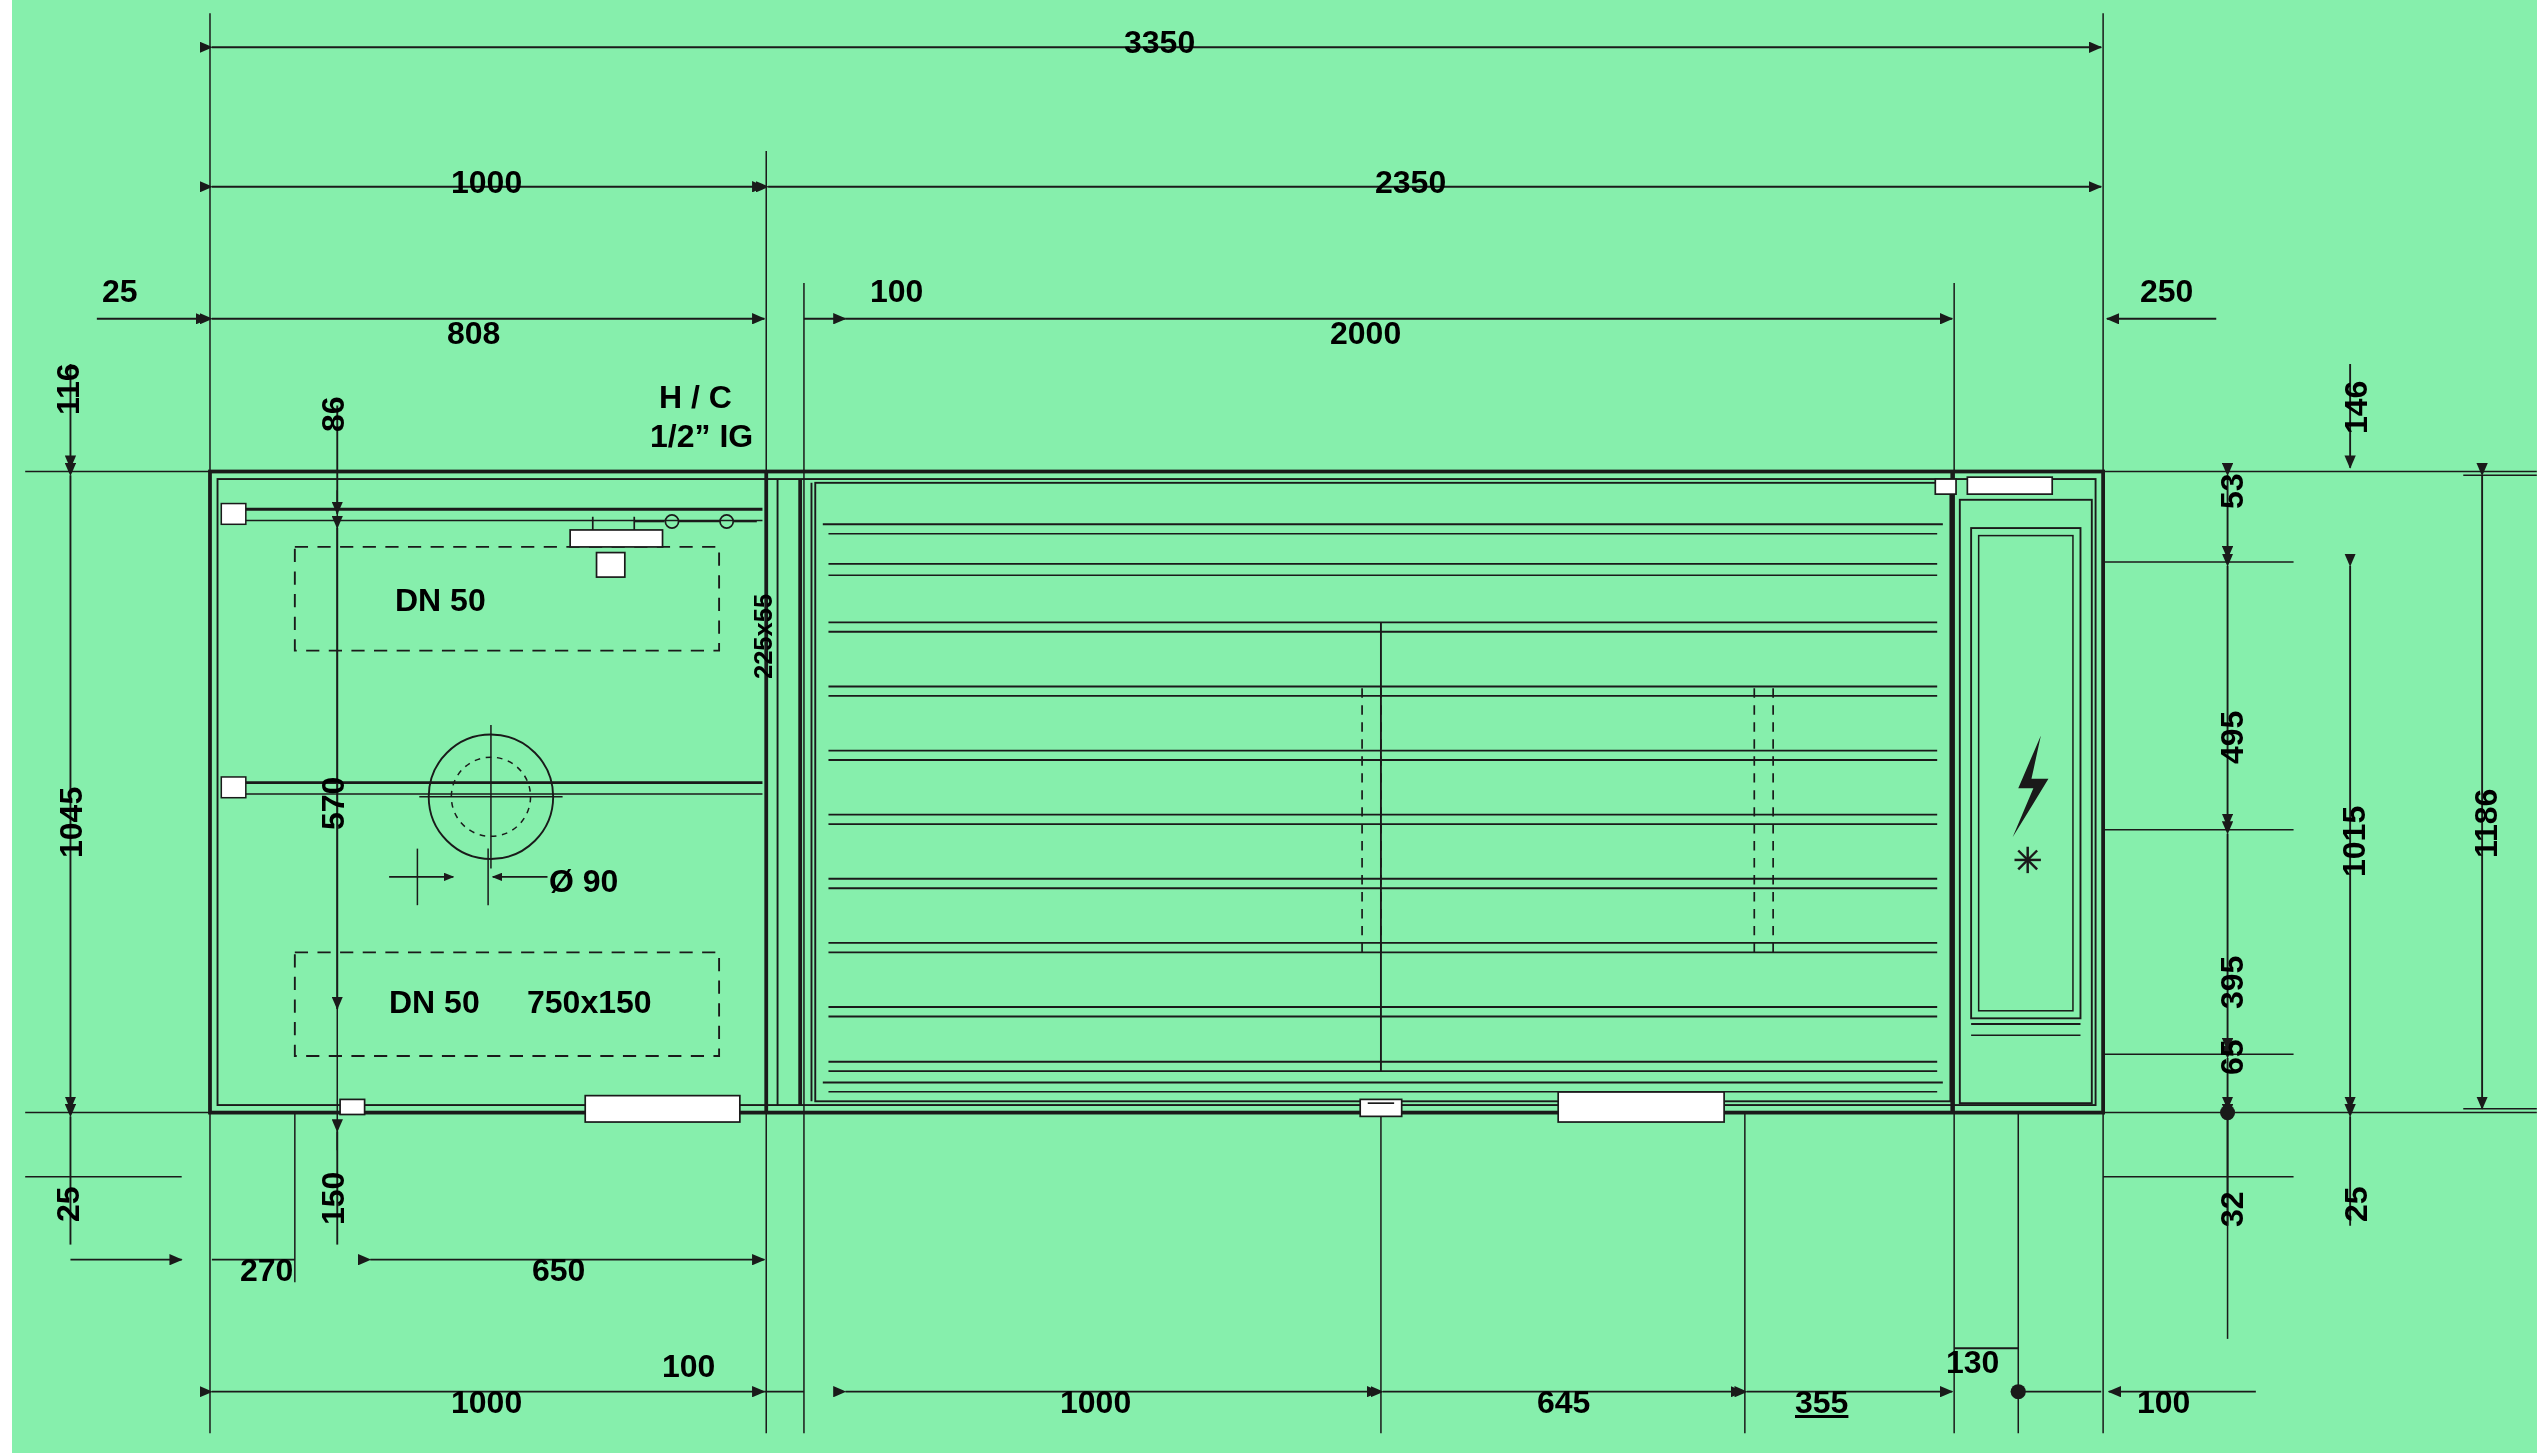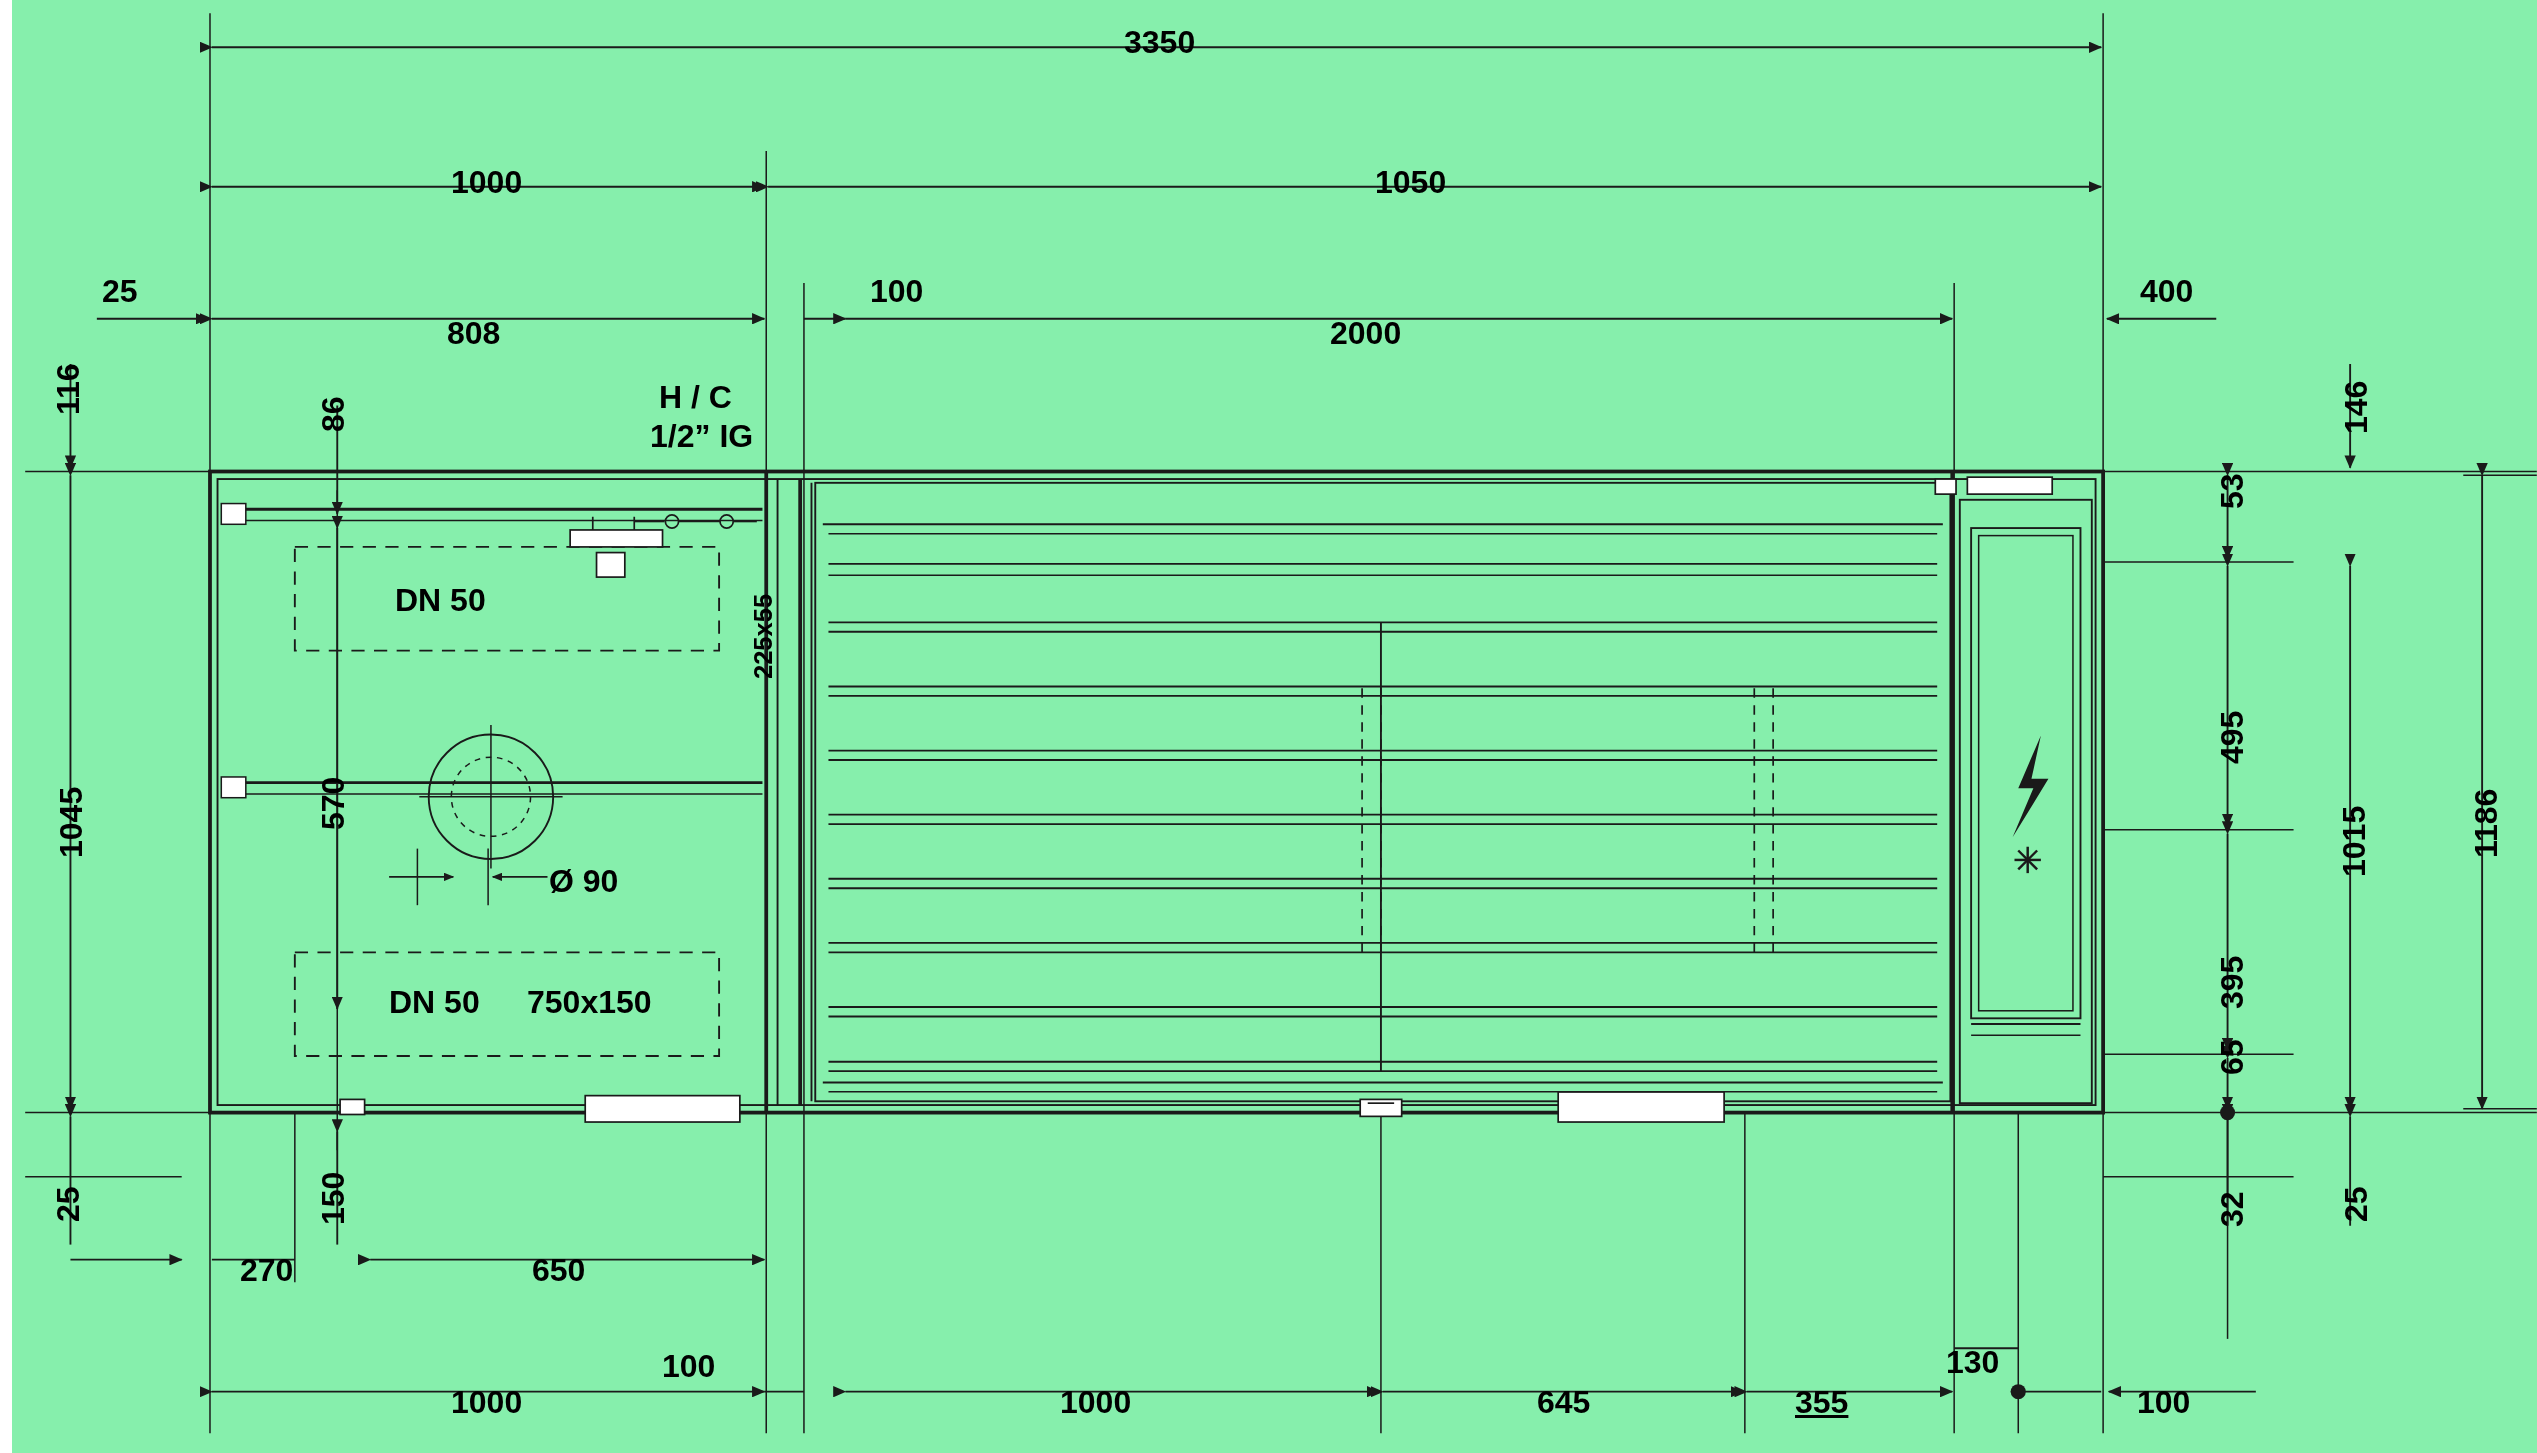--- a/index.html
+++ b/index.html
@@ -262,27 +262,27 @@
 
       <line x1="860" y1="1148" x2="2048" y2="1148" stroke-width="2"></line>
       <line x1="866" y1="1158" x2="2042" y2="1158" stroke-width="1.6"></line>
 
     </g>
   </svg>
 
   <div class="lbl h" style="left:1112px; top:26px;">3350</div>
 
   <div class="lbl h" style="left:439px; top:166px;">1000</div>
-  <div class="lbl h" style="left:1363px; top:166px;">1050</div>
+  <div class="lbl h" style="left:1363px; top:166px;">2350</div>
 
   <div class="lbl h" style="left:90px; top:275px;">25</div>
   <div class="lbl h" style="left:435px; top:317px;">808</div>
   <div class="lbl h" style="left:858px; top:275px;">100</div>
   <div class="lbl h" style="left:1318px; top:317px;">2000</div>
-  <div class="lbl h" style="left:2128px; top:275px;">400</div>
+  <div class="lbl h" style="left:2128px; top:275px;">250</div>
 
   <div class="lbl h" style="left:647px; top:381px;">H / C</div>
   <div class="lbl h" style="left:638px; top:420px;">1/2” IG</div>
 
   <div class="lbl h" style="left:383px; top:584px;">DN 50</div>
   <div class="lbl h" style="left:377px; top:986px;">DN 50</div>
   <div class="lbl h" style="left:515px; top:986px;">750x150</div>
   <div class="lbl h" style="left:537px; top:865px;">Ø 90</div>
 
   <div class="lbl h" style="left:228px; top:1254px;">270</div>

